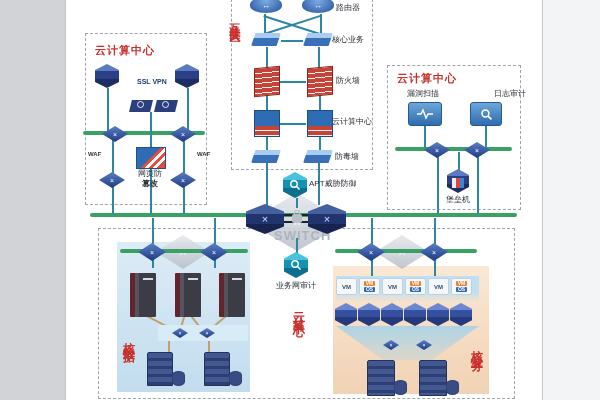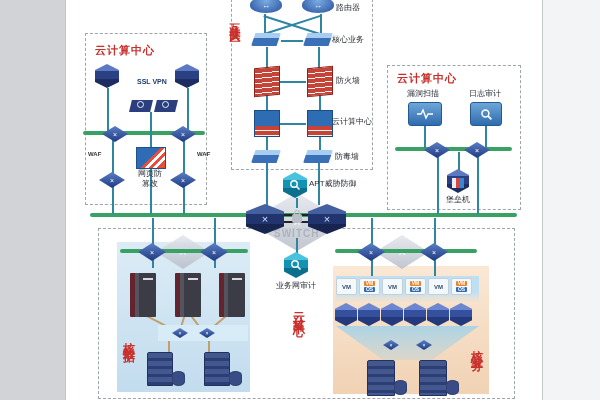--- a/index.html
+++ b/index.html
@@ -21,21 +21,21 @@
   .tan{background:#c2a06c;}
   .blk{position:absolute;background:#20242a;height:2px;}
   
   .lbl{position:absolute;font-size:8px;color:#2b2f36;white-space:nowrap;line-height:9px;}
   .lbl.b{font-weight:bold;color:#1c3d6e;font-size:7px;}
   .lbl.tiny{font-size:6px;font-weight:bold;color:#333;}
   .ztitle{position:absolute;color:#c9302c;font-weight:bold;font-size:11px;letter-spacing:1px;white-space:nowrap;}
   .vtitle{position:absolute;writing-mode:vertical-rl;text-orientation:upright;color:#c9302c;
           font-weight:bold;font-size:12px;letter-spacing:3px;line-height:14px;}
   .center{transform:translateX(-50%);}
-  .wmtext{position:absolute;color:#aab0ba;font-weight:bold;font-size:10px;letter-spacing:1px;opacity:.9;}
+  .wmtext{position:absolute;color:#aab0ba;font-weight:bold;font-size:13px;letter-spacing:1px;opacity:.9;}
   
   .cube{position:absolute;background:linear-gradient(180deg,#5d79c2 0 30%,#2b3f85 30% 62%,#1d2d61 62%);
         clip-path:polygon(50% 0,100% 25%,100% 75%,50% 100%,0 75%,0 25%);}
   .vmcube{background:linear-gradient(180deg,#6c87cf 0 30%,#34509e 30% 62%,#243a7c 62%);}
   .core{position:absolute;background:linear-gradient(180deg,#44609f 0 32%,#22346e 32% 66%,#16244f 66%);
         clip-path:polygon(50% 0,100% 25%,100% 75%,50% 100%,0 75%,0 25%);
         color:#fff;display:flex;align-items:center;justify-content:center;font-size:11px;}
   .core::after{content:'×';color:#cfe0ff;}
   .dsw{position:absolute;background:linear-gradient(180deg,#5a7fc4,#1f3a82);
        clip-path:polygon(50% 0,100% 50%,50% 100%,0 50%);display:flex;align-items:center;justify-content:center;}
@@ -269,25 +269,25 @@
   <div class="lbl" style="left:336px;top:76px;">防火墙</div>
   <div class="lbl" style="left:332px;top:117px;">云计算中心</div>
   <div class="lbl" style="left:335px;top:152px;">防毒墙</div>
   <div class="lbl" style="left:309px;top:179px;">APT威胁防御</div>
 
   <div class="ztitle" style="left:95px;top:43px;">云计算中心</div>
   <div class="lbl b" style="left:137px;top:77px;">SSL VPN</div>
   <div class="lbl tiny" style="left:88px;top:150px;">WAF</div>
   <div class="lbl tiny" style="left:197px;top:150px;">WAF</div>
   <div class="lbl center" style="left:150px;top:169px;">网页防</div>
-  <div class="lbl center" style="left:150px;top:179px;">篡改</div>
+  <div class="lbl center" style="left:150px;top:179px;font-weight:bold;">篡改</div>
 
   <div class="ztitle" style="left:397px;top:71px;">云计算中心</div>
   <div class="lbl" style="left:407px;top:89px;">漏洞扫描</div>
-  <div class="lbl" style="left:469px;top:89px;">日志审计</div>
+  <div class="lbl" style="left:494px;top:89px;">日志审计</div>
   <div class="lbl center" style="left:458px;top:195px;">堡垒机</div>
 
   <div class="lbl center" style="left:296px;top:281px;">业务网审计</div>
 
   <div class="vtitle" style="left:122px;top:332px;">核心数据</div>
   <div class="vtitle" style="left:292px;top:303px;">云计算中心</div>
   <div class="vtitle" style="left:470px;top:340px;">核心业务</div>
 
 </div>
 

